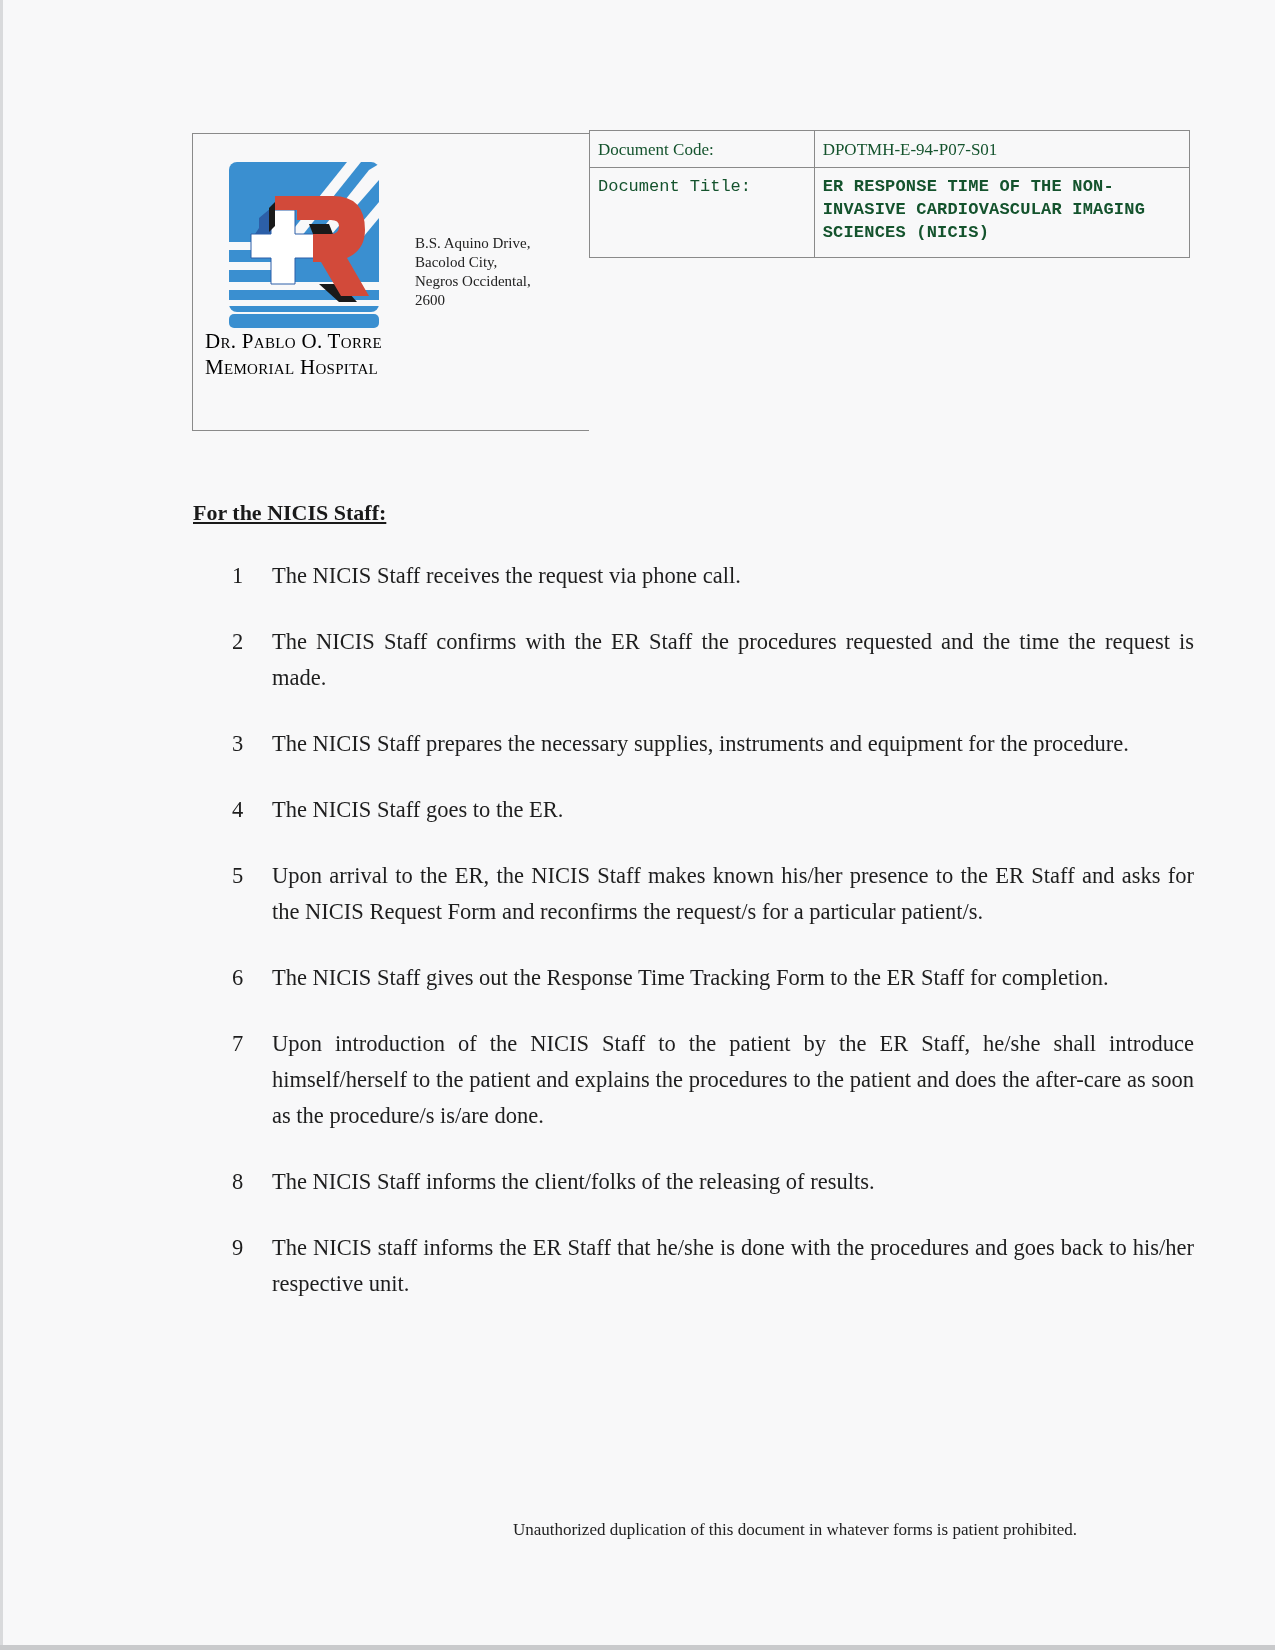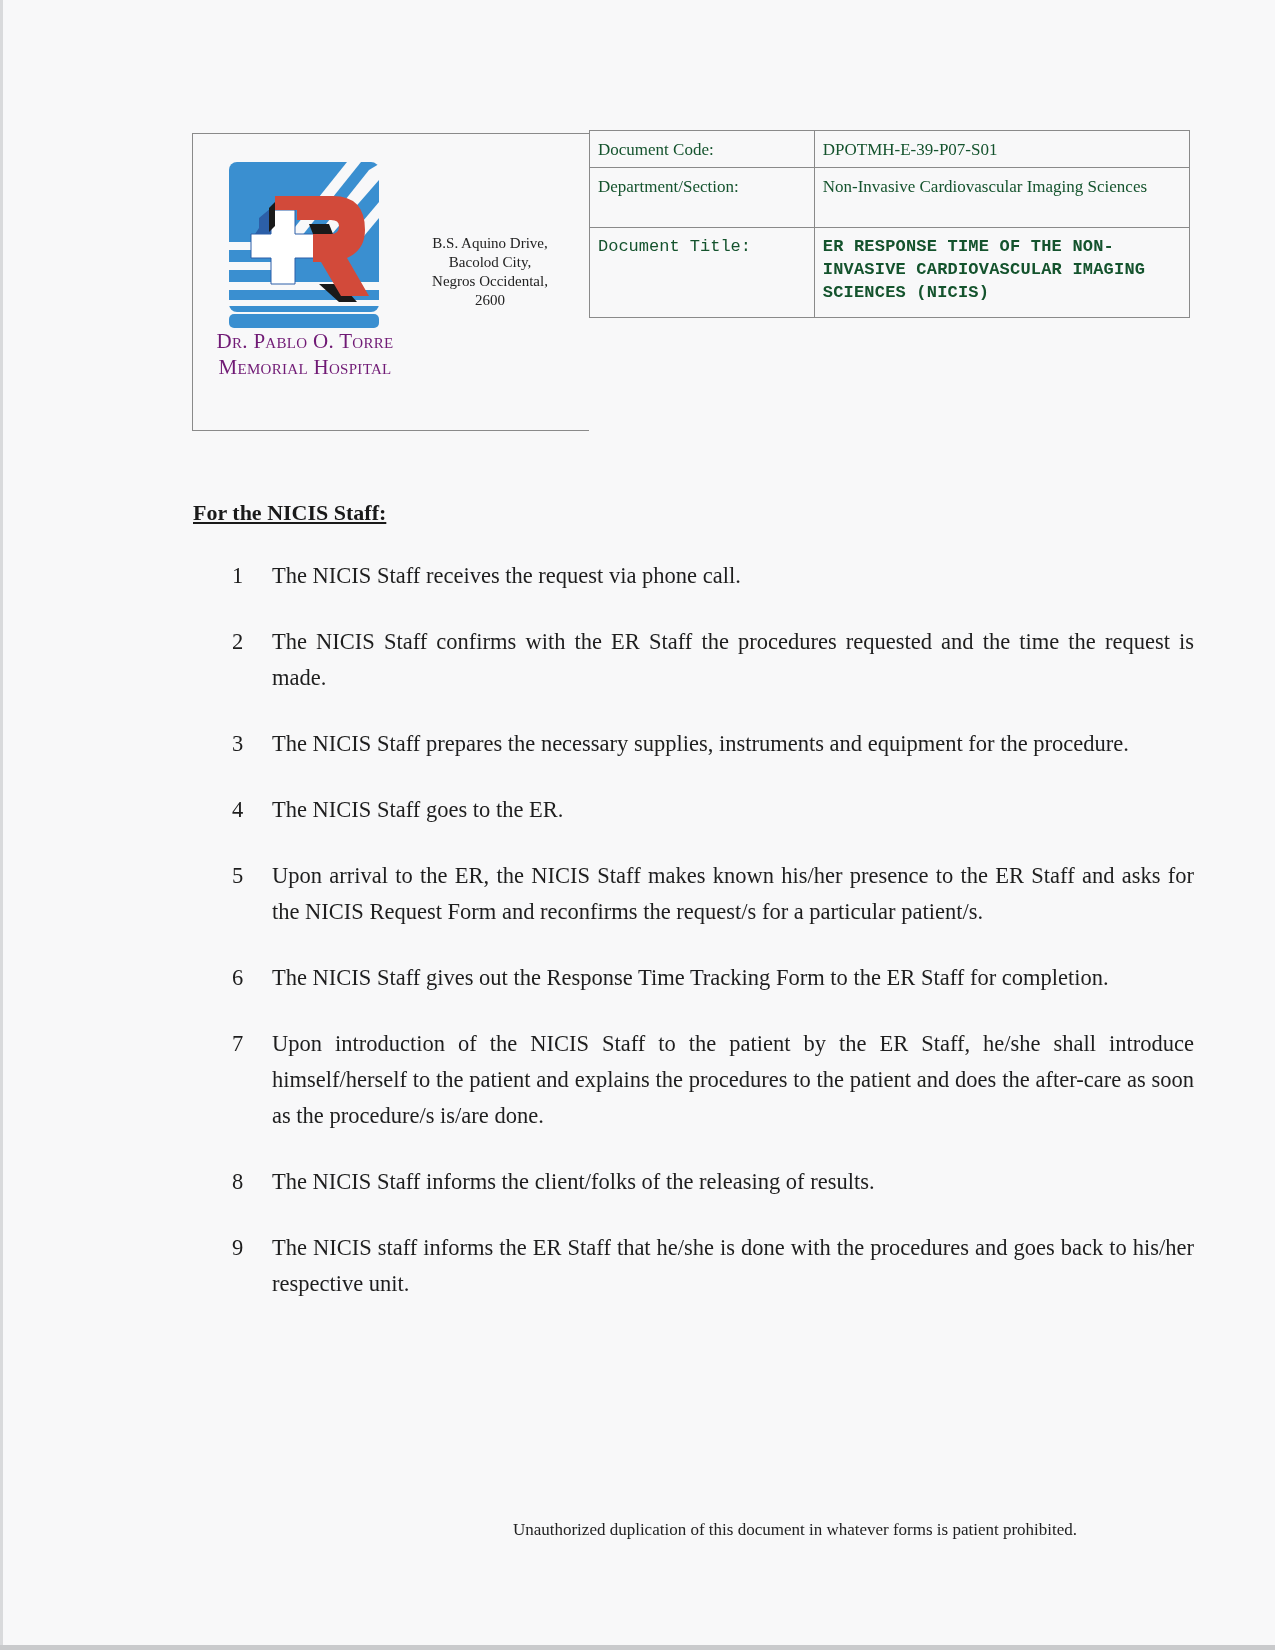--- a/index.html
+++ b/index.html
@@ -12,25 +12,25 @@
   .page-shade-bottom { position: absolute; left: 0; bottom: 0; width: 1275px; height: 5px; background: #c9cacc; }
 
   
   .header { position: absolute; left: 192px; top: 130px; width: 998px; height: 302px; }
   .logo-cell {
     position: absolute; left: 0; top: 3px; width: 397px; height: 298px;
     border: 1px solid #8a8a8a; border-right: none; box-sizing: border-box;
   }
   .logo { position: absolute; left: 36px; top: 28px; width: 155px; height: 168px; }
   .hospital-name {
-    position: absolute; left: 12px; top: 194px; width: 200px; text-align: center;
-    font-size: 21px; line-height: 26px; font-variant: small-caps; letter-spacing: 0.3px; color: #701a75;
+    position: absolute; left: 12px; top: 194px; width: 200px; 
+    font-size: 21px; line-height: 26px; font-variant: small-caps; letter-spacing: 0.3px; color: #000000;
   }
   .address {
-    position: absolute; left: 222px; top: 100px; width: 150px; text-align: center;
+    position: absolute; left: 222px; top: 100px; width: 150px; text-align: left;
     font-size: 15px; line-height: 19px; height: 76px; overflow: hidden; color: #222;
   }
   table.meta {
     position: absolute; left: 397px; top: 0; width: 601px;
     border-collapse: collapse; font-size: 17px;
   }
   table.meta td {
     border: 1px solid #8a8a8a; padding: 7px 8px 6px 8px; vertical-align: top;
     line-height: 23px; color: #14532d;
   }
@@ -97,25 +97,21 @@
       <div>Bacolod City,</div>
       <div>Negros Occidental,</div>
       <div>2600</div>
     </div>
   </div>
 
   <table class="meta">
     <tbody>
         <tr>
       <td class="k">Document Code:</td>
-      <td class="v">DPOTMH-E-39-P07-S01</td>
-    </tr>
-    <tr class="r-dept">
-      <td class="k">Department/Section:</td>
-      <td class="v">Non-Invasive Cardiovascular Imaging Sciences</td>
+      <td class="v">DPOTMH-E-94-P07-S01</td>
     </tr>
     <tr class="r-title">
       <td class="k">Document Title:</td>
       <td class="v title-val">ER RESPONSE TIME OF THE NON-INVASIVE CARDIOVASCULAR IMAGING SCIENCES (NICIS)</td>
     </tr>
   </tbody>
     </table>
 </div>
 
 <div class="section-title">For the NICIS Staff:</div>

